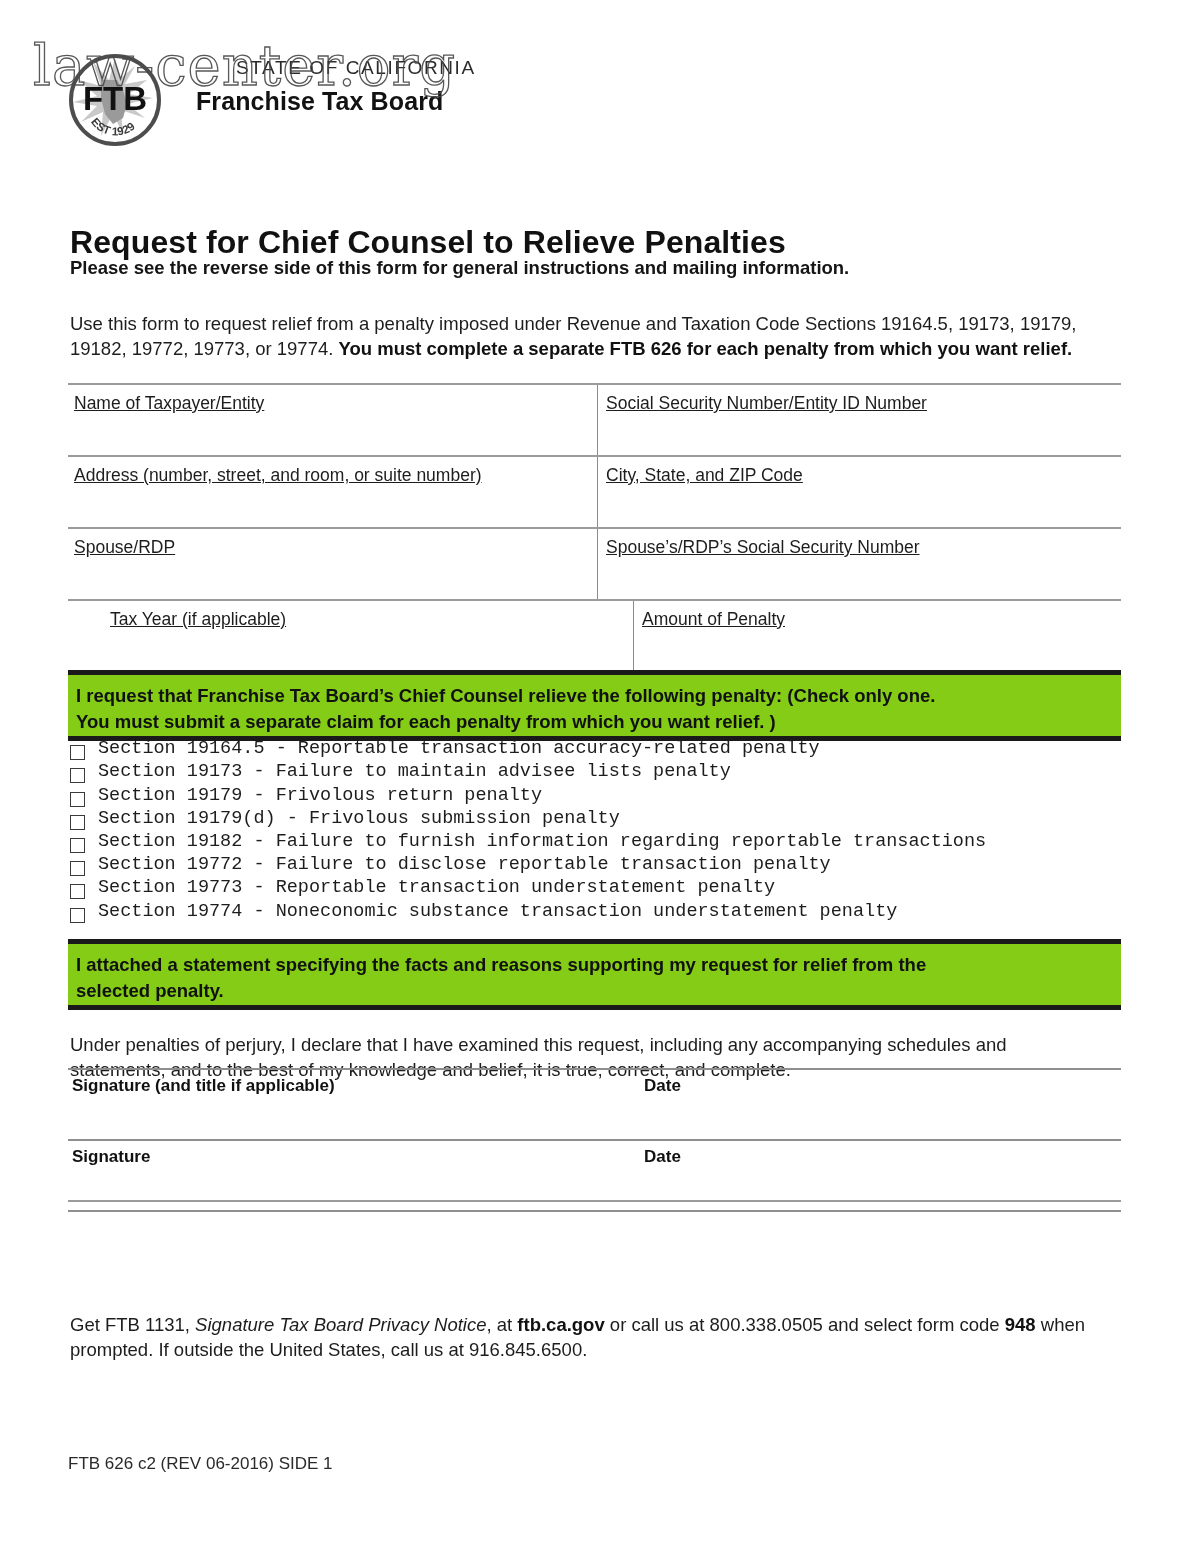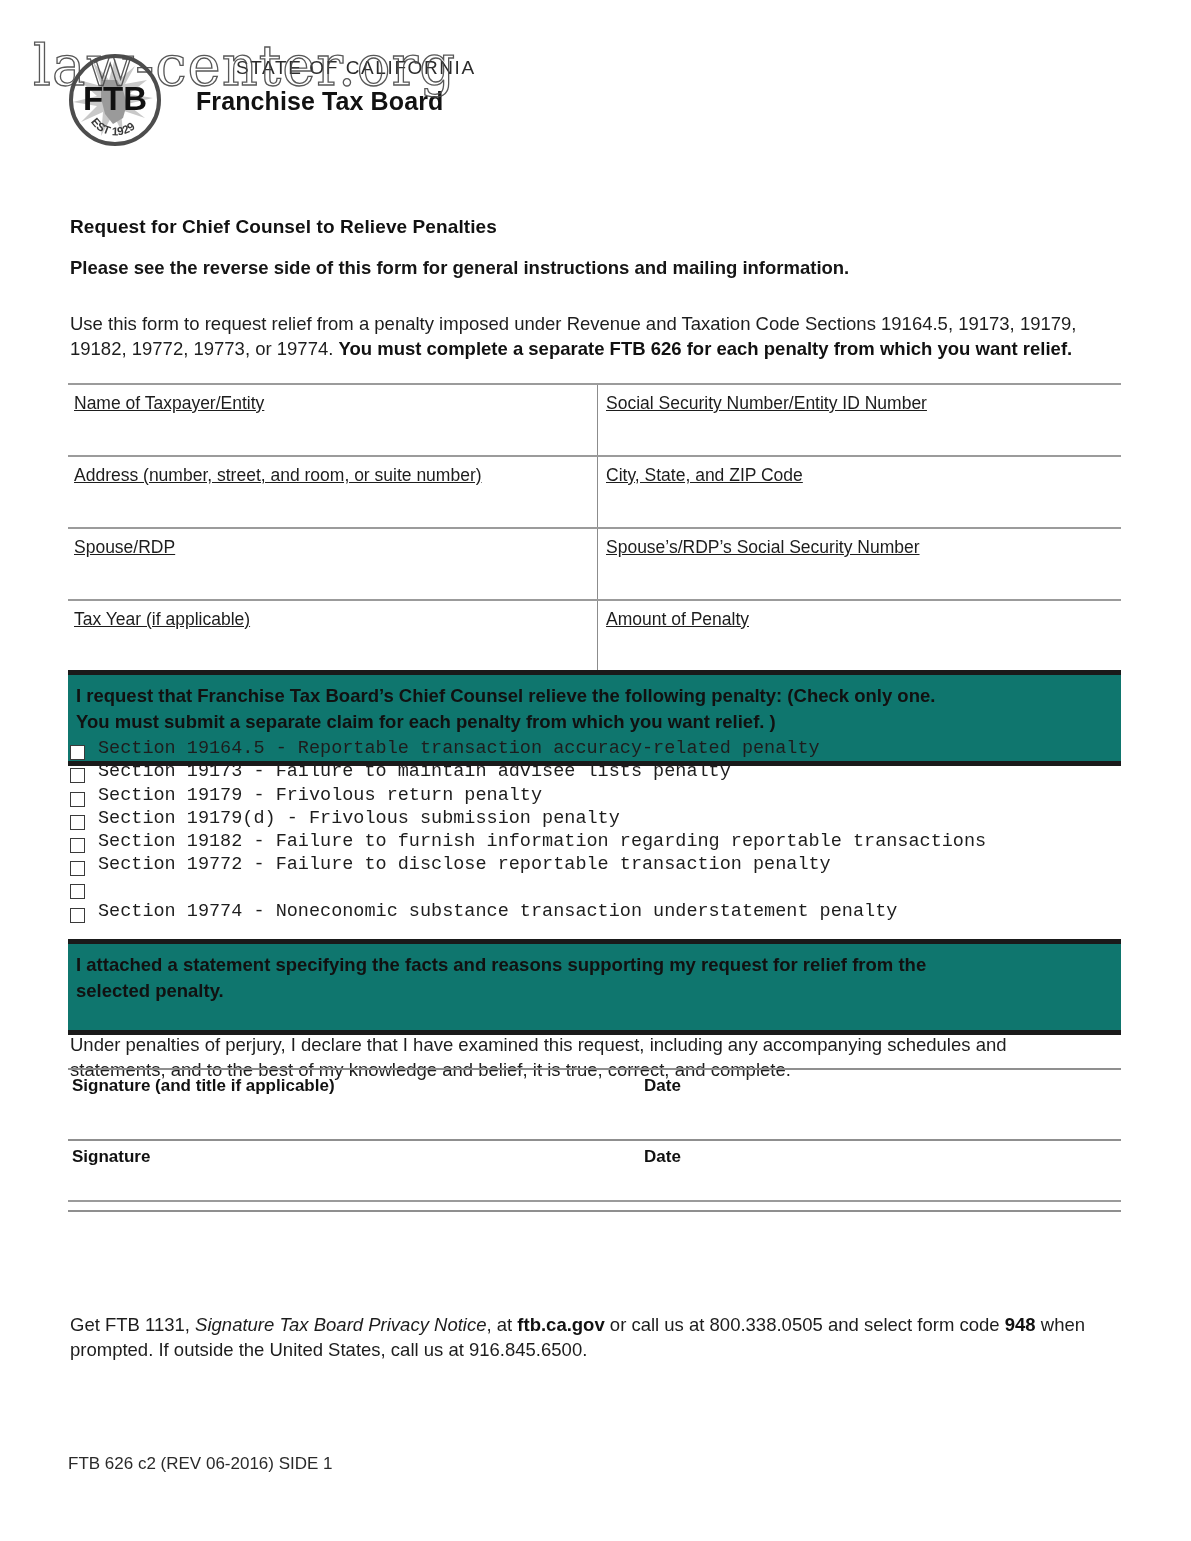--- a/index.html
+++ b/index.html
@@ -78,21 +78,21 @@
     pointer-events: none;
     z-index: 5;
     opacity: 0.92;
   }
 
   
   .form-title {
     position: absolute;
     left: 70px;
     top: 203px;
-    font-size: 19px;
+    font-size: 32px;
     font-weight: bold;
     color: #111;
     letter-spacing: 0.1px;
   }
   .subtitle {
     position: absolute;
     left: 70px;
     top: 257px;
     font-size: 18.5px;
     font-weight: bold;
@@ -116,21 +116,21 @@
     top: 383px;
     width: 1053px;
     border-top: 2px solid #9b9b9b;
     border-bottom: 3px solid #1a1a1a;
   }
   .info-row {
     display: flex;
     height: 70px;
     border-bottom: 2px solid #9b9b9b;
   }
-  .info-row:last-child { border-bottom: none; height: 72px; }
+  .info-row:last-child { border-bottom: none; height: 72px; margin-left: 36px; }
   .cell-left {
     width: 529px;
     box-sizing: border-box;
     padding: 8px 0 0 6px;
   }
   .cell-right {
     flex: 1;
     box-sizing: border-box;
     padding: 8px 0 0 8px;
     border-left: 1.5px solid #8c8c8c;
@@ -140,25 +140,25 @@
     color: #1d1d1d;
     line-height: 21px;
     text-decoration: underline;
   }
 
   
   .banner {
     position: absolute;
     left: 68px;
     width: 1053px;
-    background: #0f766e;
+    background: #84cc16;
     border-top: 5px solid #1a1a1a;
     border-bottom: 5px solid #1a1a1a;
     box-sizing: border-box;
-    padding: 8px 10px 26px 8px;
+    padding: 8px 10px 1px 8px;
   }
   .banner-text {
     font-size: 18.5px;
     font-weight: bold;
     line-height: 26px;
     color: #111;
   }
   #banner-request { top: 670px; }
   #banner-attached { top: 939px; }
 
@@ -365,20 +365,21 @@
     <div class="check-item">
       <span class="checkbox"></span>
       <span class="check-label">Section 19182 - Failure to furnish information regarding reportable transactions</span>
     </div>
     <div class="check-item">
       <span class="checkbox"></span>
       <span class="check-label">Section 19772 - Failure to disclose reportable transaction penalty</span>
     </div>
     <div class="check-item">
       <span class="checkbox"></span>
+      <span class="check-label">Section 19773 - Reportable transaction understatement penalty</span>
     </div>
     <div class="check-item">
       <span class="checkbox"></span>
       <span class="check-label">Section 19774 - Noneconomic substance transaction understatement penalty</span>
     </div>
 
   </div>
 
   <div class="banner" id="banner-attached">
     <div class="banner-text">I attached a statement specifying the facts and reasons supporting my request for relief from the</div>

